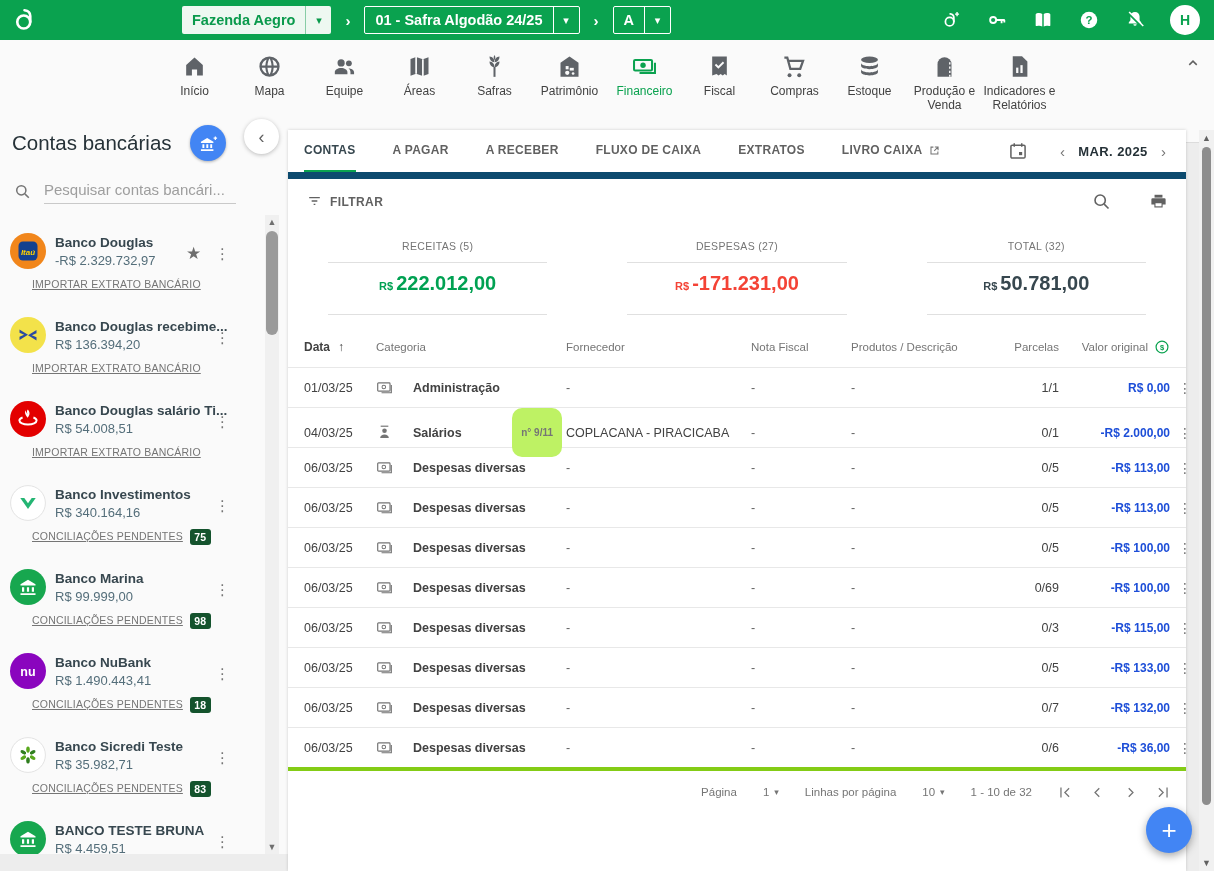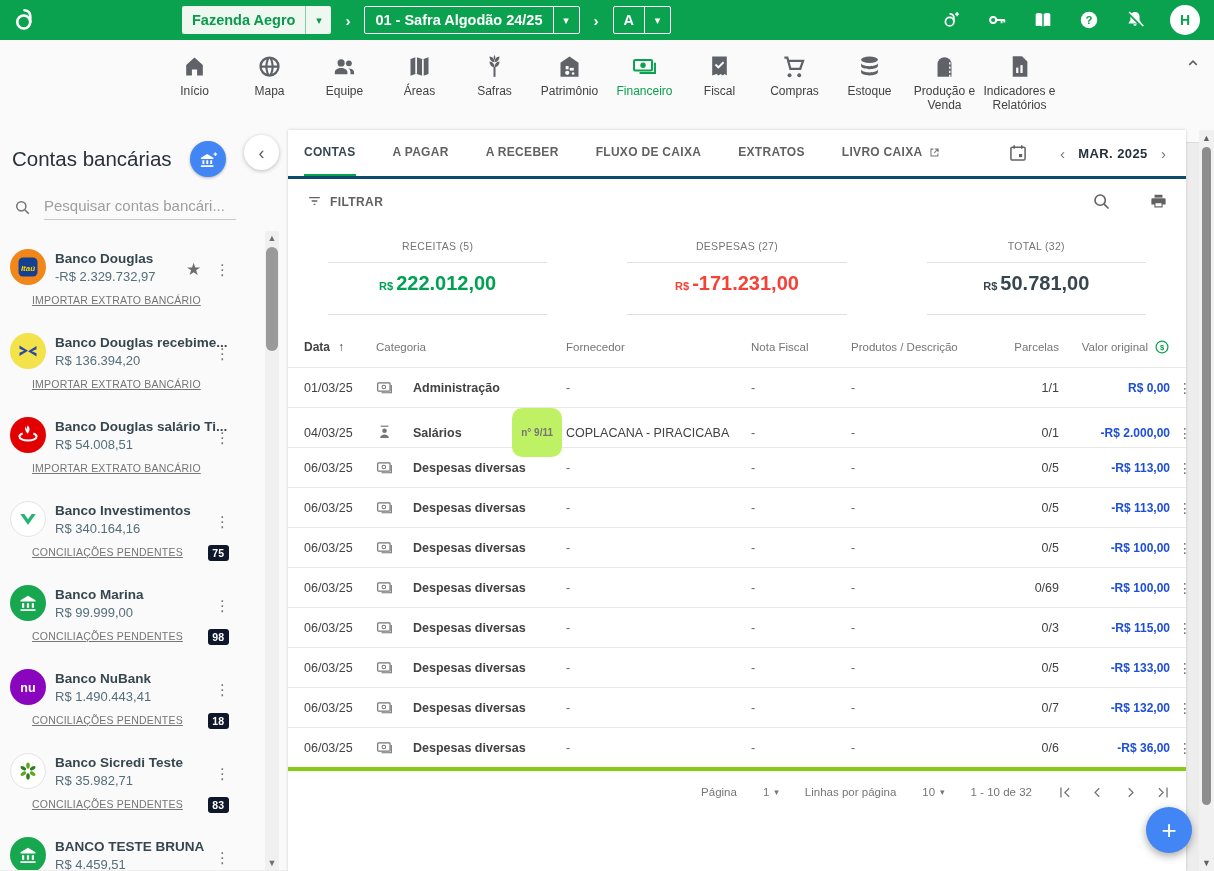--- a/index.html
+++ b/index.html
@@ -31,21 +31,21 @@
   .navbar {
     position:absolute; left:0; top:40px; width:1214px; height:103px; background:#fafafa;
     border-bottom:1px solid #dcdcdc; display:flex; justify-content:center; padding-top:13px;
   }
   .nav-item { width:75px; text-align:center; color:#424242; font-size:12px; line-height:1.15; cursor:pointer; }
   .nav-item svg { display:block; margin:0 auto 5px; width:27px; height:27px; color:#5f6368; }
   .nav-item.active { color:#0aa24f; }
   .nav-item.active svg { color:#0aa24f; }
   .nav-collapse { position:absolute; right:12px; top:14px; width:18px; height:18px; cursor:pointer; }
   
-  .sidebar { position:absolute; left:0; top:129px; width:288px; height:741px; background:#fafafa; }
+  .sidebar { position:absolute; left:0; top:113px; width:288px; height:741px; background:#fafafa; }
   .side-head { display:flex; align-items:center; padding:12px 0 4px 12px; }
   .side-title { font-size:20.5px; color:#263238; font-weight:normal; }
   .btn-add-bank { width:36px; height:36px; border-radius:50%; background:#4285f4; border:none;
       margin-left:18px; display:flex; align-items:center; justify-content:center; cursor:pointer;
       box-shadow:0 1px 3px rgba(0,0,0,.3); }
   .btn-collapse { position:absolute; left:244px; top:6px; width:35px; height:35px; border-radius:50%;
       background:#fff; border:none; box-shadow:0 1px 4px rgba(0,0,0,.25); color:#616161; font-size:18px;
       cursor:pointer; line-height:1; }
   .side-search { display:flex; align-items:flex-end; gap:13px; padding:14px 14px 0 14px; }
   .side-search svg { width:17px; height:17px; color:#757575; flex:none; margin-bottom:4px; }
@@ -55,29 +55,29 @@
   .acc-list { position:absolute; left:0; top:100px; width:264px; bottom:0; overflow:hidden; padding-top:12px; }
   .acc { height:84px; padding:8px 0 0 10px; position:relative; }
   .acc-row { display:flex; align-items:center; }
   .logo-circle { width:36px; height:36px; flex:none; margin-right:9px; }
   .acc-name { font-size:13.5px; font-weight:bold; color:#37474f; white-space:nowrap; }
   .acc-bal { font-size:13px; color:#546e7a; margin-top:3px; }
   .acc-star { position:absolute; left:186px; top:18px; color:#6d6d6d; font-size:17px; cursor:pointer; }
   .acc-kebab { position:absolute; left:215px; top:20px; color:#757575; font-size:15px; cursor:pointer; letter-spacing:0; }
   .acc-link { margin:9px 0 0 22px; display:inline-block; font-size:10.5px; letter-spacing:.2px;
       color:#757575; text-decoration:underline; cursor:pointer; white-space:nowrap; }
-  .acc-badge { display:inline-block; margin-left:25px; background:#0f172a; color:#fff; font-size:10.5px;
+  .acc-badge { display:inline-block; margin-left:7px; background:#14532d; color:#fff; font-size:10.5px;
       font-weight:bold; border-radius:3px; padding:2px 4.5px; vertical-align:-1px; }
   .side-scroll { position:absolute; left:265px; top:102px; width:14px; bottom:0; background:#f0f0f0; }
   .side-scroll .arr { position:absolute; left:0; width:14px; text-align:center; font-size:9px; color:#6f6f6f; cursor:pointer; }
   .side-scroll .thumb { position:absolute; left:1px; top:16px; width:12px; height:104px; background:#9a9a9a; border-radius:6px; cursor:pointer; }
   
   .panel { position:absolute; left:288px; top:130px; width:898px; height:741px; background:#fff;
            box-shadow:0 0 3px rgba(0,0,0,.18); }
-  .tabs-row { height:49px; border-bottom:3px solid #0c4a6e; display:flex; align-items:stretch; padding:0 16px; }
+  .tabs-row { height:49px; border-bottom:7px solid #0c4a6e; display:flex; align-items:stretch; padding:0 16px; }
   .tab { font-size:12px; font-weight:bold; letter-spacing:.3px; color:#616161; display:flex; align-items:center;
          gap:6px; margin-right:37px; border-bottom:2px solid transparent; cursor:pointer; }
   .tab.active { color:#37474f; border-bottom-color:#0aa24f; }
   .tab svg { width:13px; height:13px; color:#757575; }
   .period-box { margin-left:auto; display:flex; align-items:center; gap:0; }
   .cal-btn { width:20px; height:20px; color:#616161; cursor:pointer; }
   .period-chev { color:#757575; font-size:15px; padding:0 4px; cursor:pointer; }
   .period-chev.left { margin-left:28px; }
   .period-label { font-size:13px; font-weight:bold; color:#263238; letter-spacing:.4px; width:88px; text-align:center; }
   .toolbar { height:45px; display:flex; align-items:center; padding:0 18px; }

